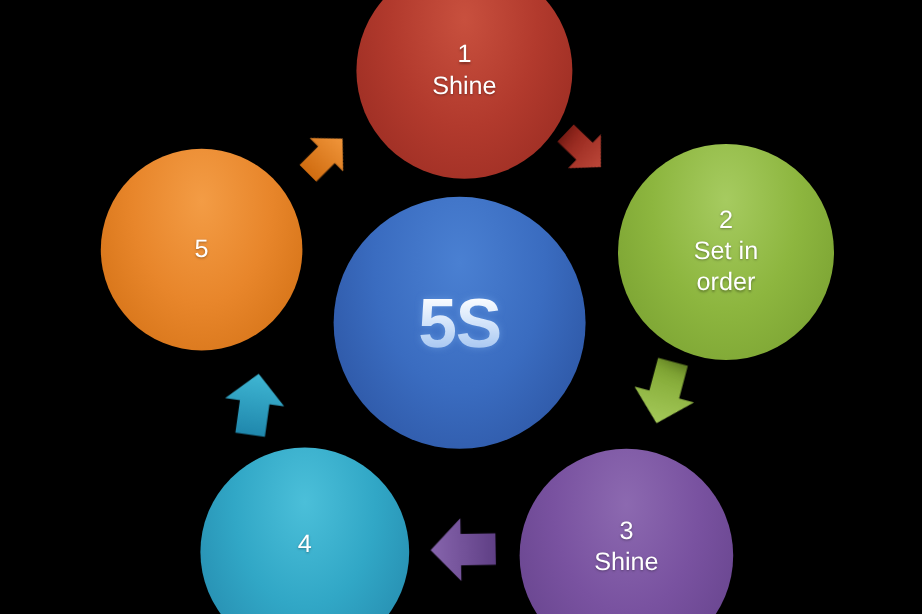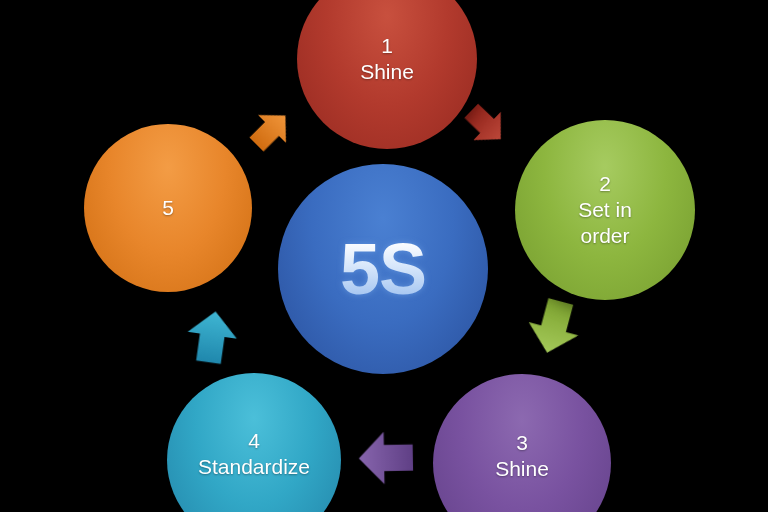--- a/index.html
+++ b/index.html
@@ -21,21 +21,21 @@
   .s3{left:433px;top:374px;width:178px;height:178px;}
   .s3 .txt{padding-bottom:14px;}
   .s4{left:167px;top:373px;width:174px;height:174px;}
   .s4 .txt{padding-bottom:12px;}
   .s5{left:84px;top:124px;width:168px;height:168px;}
   .center-circle{
     left:278px;top:164px;width:210px;height:210px;z-index:3;
     box-shadow:0 8px 20px rgba(0,0,0,.8), 0 0 12px rgba(0,0,0,.6);
   }
   .center-label{
-    font-size:72px;font-weight:600;letter-spacing:-1px;color:#d6e6fa;
+    font-size:58px;font-weight:600;letter-spacing:-1px;color:#d6e6fa;
     filter:drop-shadow(0 0 3px rgba(120,170,235,.55));
   }
   @supports ((-webkit-background-clip:text) or (background-clip:text)){
     .center-label{
       background:linear-gradient(#ffffff 15%, #d9e8fb 45%, #9dc0ef 90%);
       -webkit-background-clip:text;background-clip:text;
       -webkit-text-fill-color:transparent;color:transparent;
     }
   }
   .arrow{position:absolute;width:54px;height:56px;z-index:1;
@@ -124,21 +124,20 @@
   <div class="circle s3" style="--cl: #8c69b0; --cb: #7952a0; --cd: #634189;">
     <div class="txt">
       <div>3</div>
       <div>Shine</div>
     </div>
   </div>
 
   <div class="circle s4" style="--cl: #4bbfd9; --cb: #31a7c6; --cd: #2385a9;">
     <div class="txt">
       <div>4</div>
-      <div>Standardize</div>
     </div>
   </div>
 
   <div class="circle s5" style="--cl: #f39c45; --cb: #e8862b; --cd: #cf6d11;">
     <div class="txt">
       <div>5</div>
     </div>
   </div>
 
   <div class="circle center-circle" style="--cl: #4a80d2; --cb: #3a6cc0; --cd: #294f9b;">

